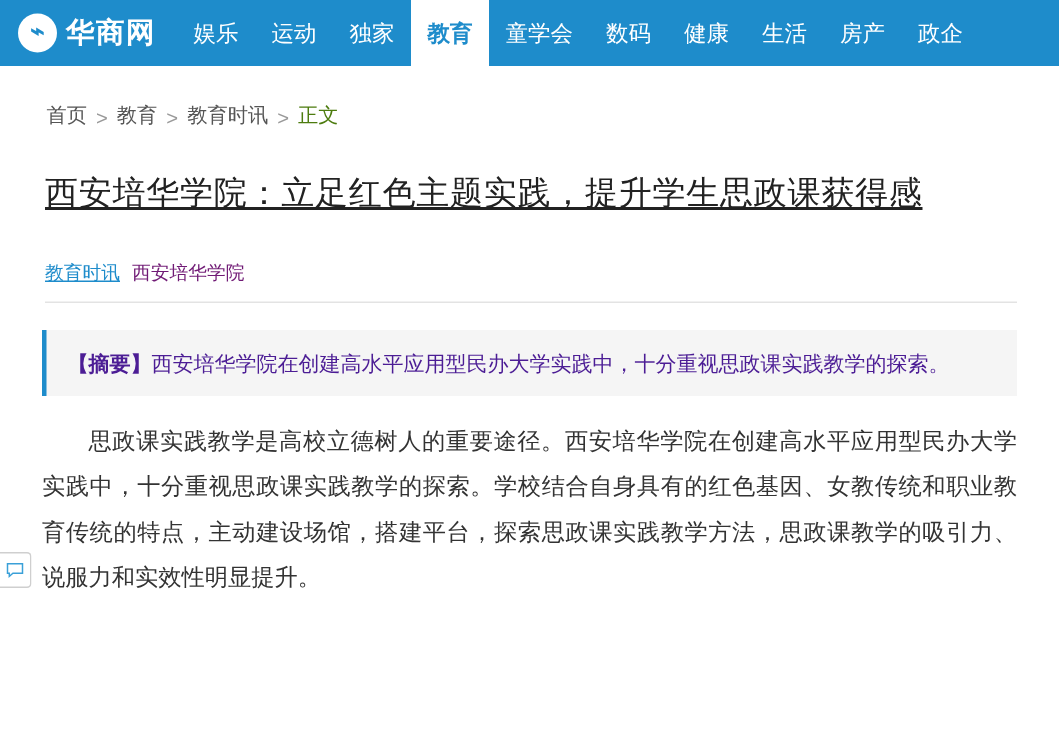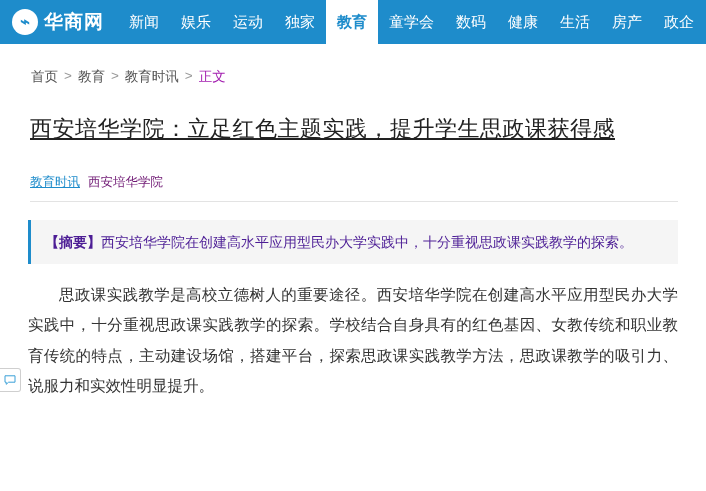--- a/index.html
+++ b/index.html
@@ -74,34 +74,34 @@
     padding: 0 28px;
     position: relative;
   }
 
   
   .breadcrumb {
     font-size: 13.5px;
     color: #555555;
     padding: 24px 0 0 3px;
     display: flex;
-    align-items: flex-start;
+    align-items: flex-end;
     gap: 6px;
     flex-wrap: nowrap;
   }
   .breadcrumb a {
     color: #555555;
     text-decoration: none;
     cursor: pointer;
   }
   .breadcrumb .sep {
     color: #999999;
   }
   .breadcrumb .current {
-    color: #a21caf;
+    color: #4d7c0f;
   }
 
   
   .article-title {
     font-size: 22px;
     line-height: 1.35;
     font-weight: normal;
     color: #222222;
     margin: 28px 0 0 2px;
     letter-spacing: 0.5px;
@@ -169,21 +169,20 @@
 </style>
 </head>
 <body>
 
 <div class="navbar">
   <div class="brand">
     <span class="brand-logo">⌁</span>
     <span class="brand-text">华商网</span>
   </div>
   <div class="nav-items">
-    <div class="nav-item">新闻</div>
     <div class="nav-item">娱乐</div>
     <div class="nav-item">运动</div>
     <div class="nav-item">独家</div>
     <div class="nav-item active">教育</div>
     <div class="nav-item">童学会</div>
     <div class="nav-item">数码</div>
     <div class="nav-item">健康</div>
     <div class="nav-item">生活</div>
     <div class="nav-item">房产</div>
     <div class="nav-item">政企</div>

